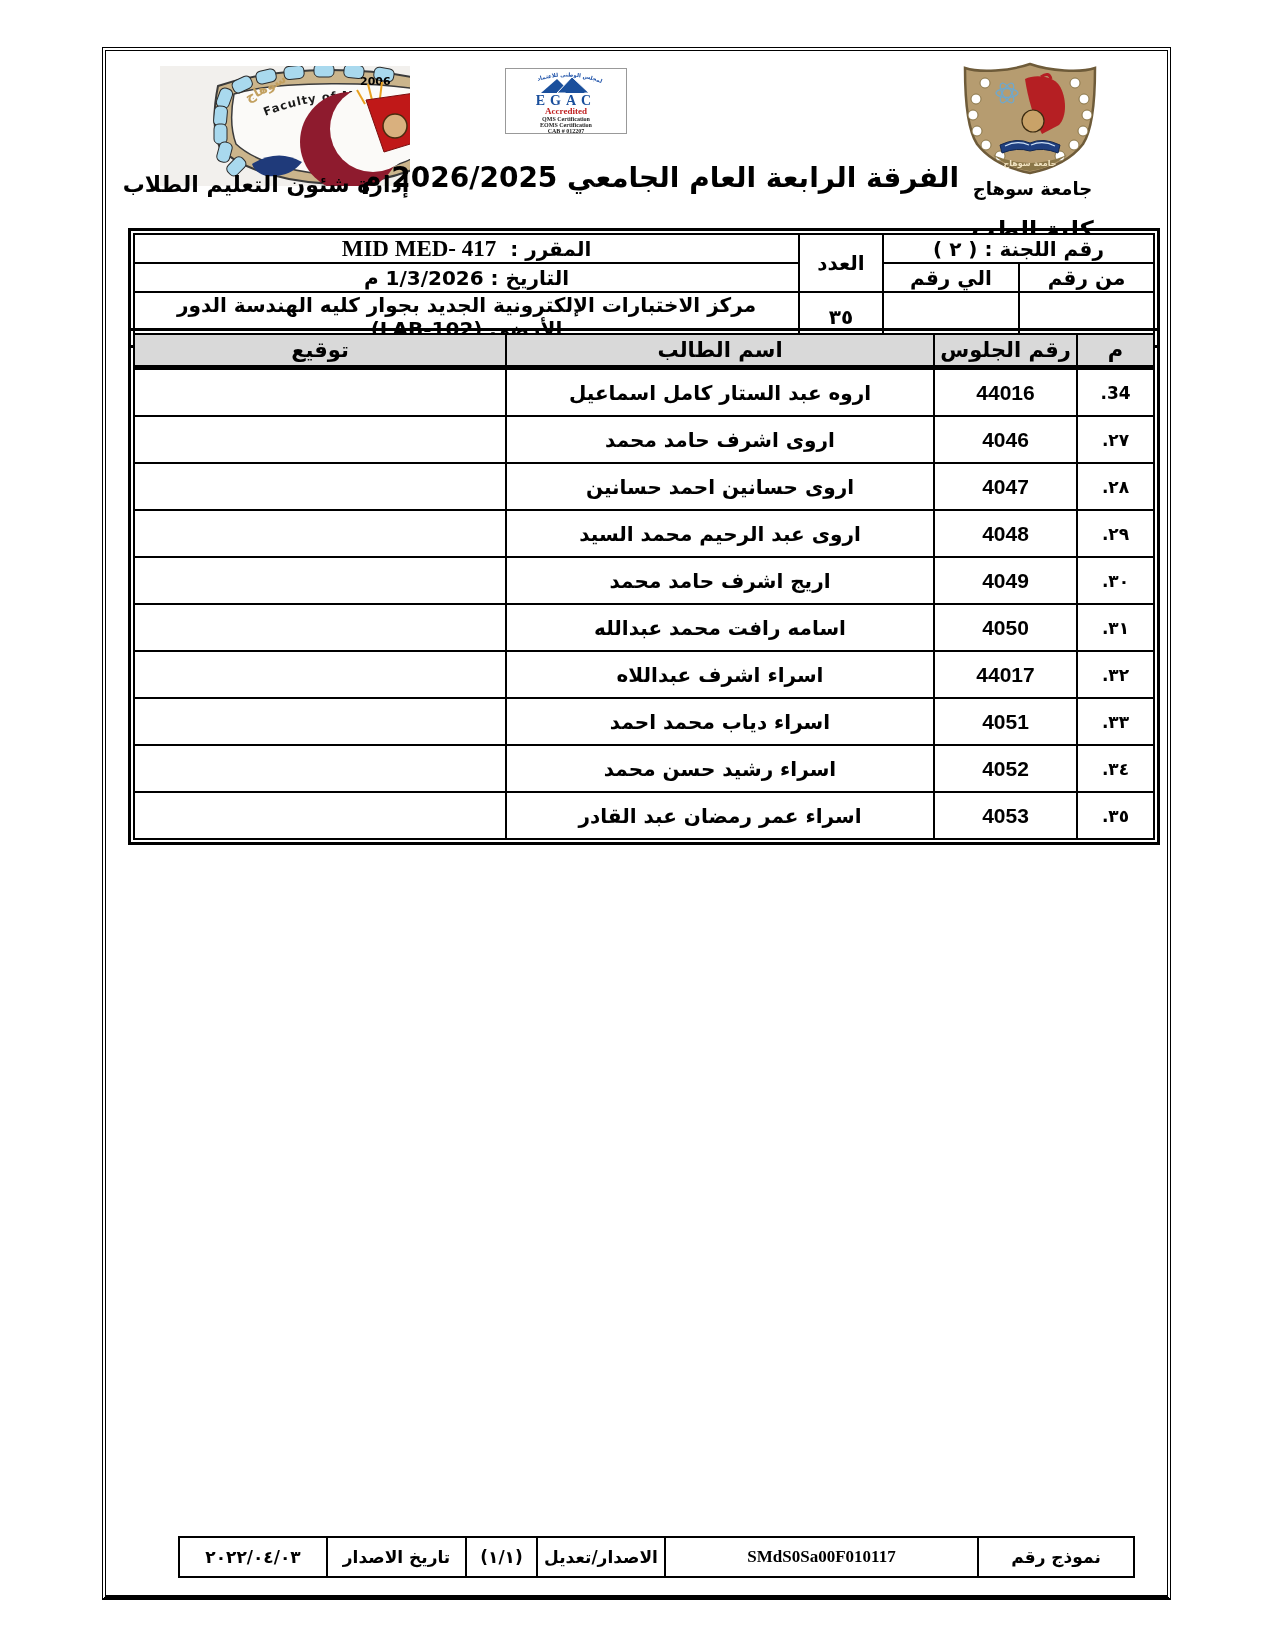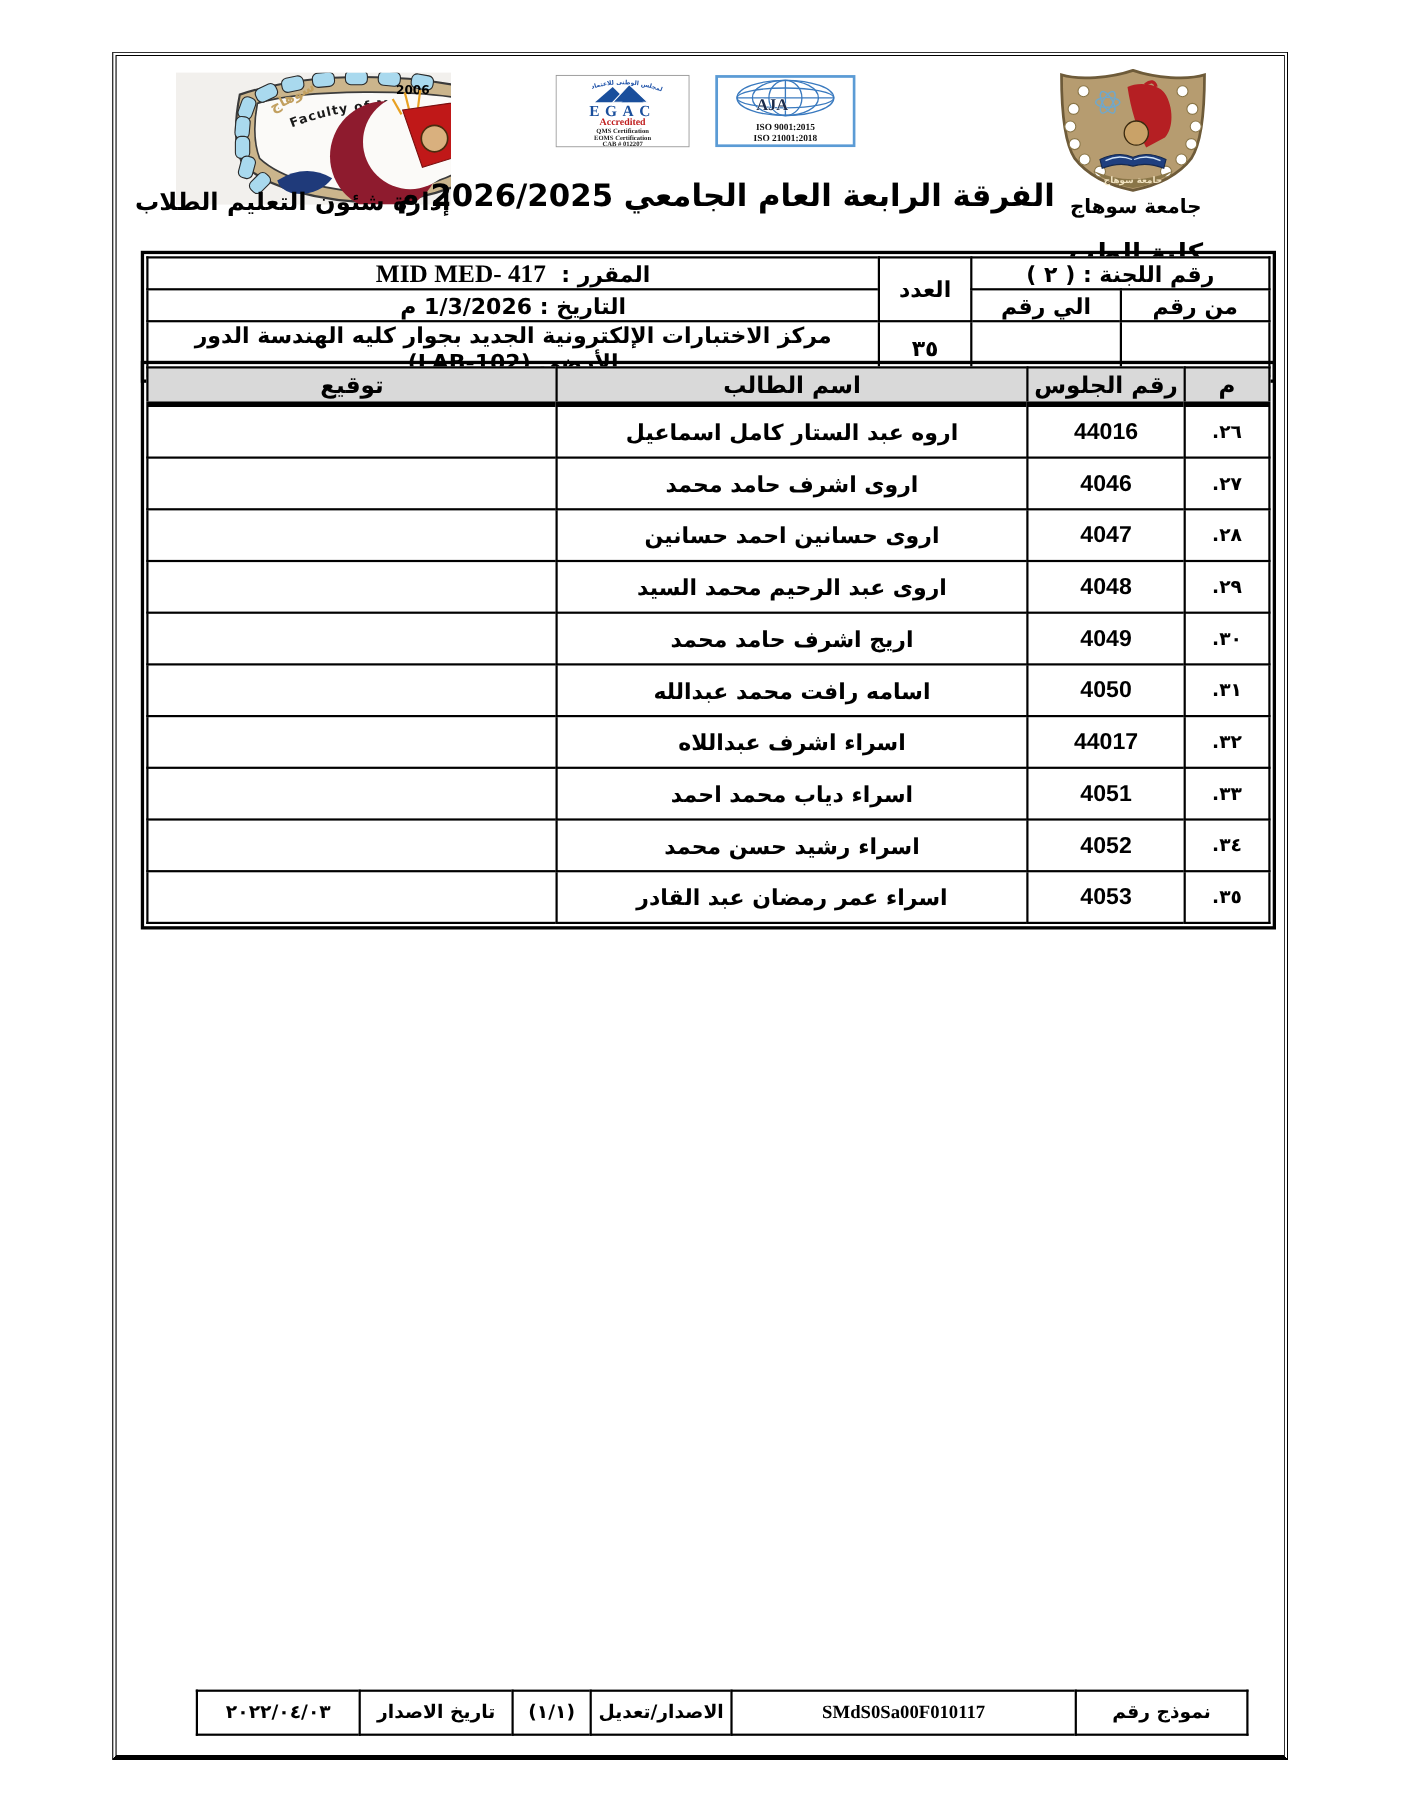--- a/index.html
+++ b/index.html
@@ -110,36 +110,20 @@
         <polygon points="60,25 70,17 80,25" fill="#1a4f9c"></polygon>
       </g>
       <text x="61" y="37" text-anchor="middle" font-family="Liberation Serif,serif" font-size="14" font-weight="bold" letter-spacing="5" fill="#1a4f9c">EGAC</text>
       <text x="61" y="46" text-anchor="middle" font-family="Liberation Serif,serif" font-size="9" font-weight="bold" fill="#c02020">Accredited</text>
       <text x="61" y="53" text-anchor="middle" font-family="Liberation Serif,serif" font-size="6" font-weight="bold" fill="#222">QMS Certification</text>
       <text x="61" y="59" text-anchor="middle" font-family="Liberation Serif,serif" font-size="6" font-weight="bold" fill="#222">EOMS Certification</text>
       <text x="61" y="64.5" text-anchor="middle" font-family="Liberation Serif,serif" font-size="6" font-weight="bold" fill="#222">CAB # 012207</text>
     </svg>
   </div>
 
-  <div class="aja-box">
-    <svg width="128" height="66" viewBox="0 0 128 66">
-      <rect x="1.5" y="1.5" width="125" height="63" fill="#fff" stroke="#5b9bd5" stroke-width="2.5"></rect>
-      <g stroke="#3a7abf" fill="none" stroke-width="1.2">
-        <ellipse cx="64" cy="21" rx="44" ry="16"></ellipse>
-        <ellipse cx="64" cy="21" rx="44" ry="9"></ellipse>
-        <ellipse cx="64" cy="21" rx="30" ry="16"></ellipse>
-        <ellipse cx="64" cy="21" rx="15" ry="16"></ellipse>
-        <line x1="20" y1="21" x2="108" y2="21"></line>
-        <line x1="64" y1="5" x2="64" y2="37"></line>
-      </g>
-      <text x="52" y="32" text-anchor="middle" font-family="Liberation Serif,serif" font-size="15" font-weight="bold" fill="#1a2a4a" stroke="#fff" stroke-width="0.6" paint-order="stroke">AJA</text>
-      <text x="64" y="50" text-anchor="middle" font-family="Liberation Serif,serif" font-size="8.5" font-weight="bold" fill="#111">ISO 9001:2015</text>
-      <text x="64" y="60" text-anchor="middle" font-family="Liberation Serif,serif" font-size="8.5" font-weight="bold" fill="#111">ISO 21001:2018</text>
-    </svg>
-  </div>
 
   <div class="sohag-logo-box">
     <svg width="150" height="120" viewBox="0 0 150 118">
       <path d="M75,5 C95,12 125,14 140,9 C140,40 138,70 128,85 C115,102 95,110 75,114 C55,110 35,102 22,85 C12,70 10,40 10,9 C25,14 55,12 75,5 Z" fill="#b69c70" stroke="#6e5b39" stroke-width="2.5"></path>
       <g fill="#fff" stroke="#8a7648" stroke-width="1">
         <circle cx="30" cy="24" r="5"></circle>
           <circle cx="21" cy="40" r="5"></circle>
           <circle cx="18" cy="56" r="5"></circle>
         <circle cx="22" cy="72" r="5"></circle>
           <circle cx="31" cy="86" r="5"></circle>
@@ -208,21 +192,21 @@
     <thead>
       <tr>
         <th>م</th>
         <th>رقم الجلوس</th>
         <th>اسم الطالب</th>
         <th>توقيع</th>
       </tr>
     </thead>
     <tbody>
         <tr>
-          <td class="col-index-c">٢٦.</td>
+          <td class="col-index-c">34.</td>
           <td class="col-seat-c">44016</td>
           <td class="col-name-c">اروه عبد الستار كامل اسماعيل</td>
           <td class="col-sign-c"></td>
         </tr>
         <tr>
           <td class="col-index-c">٢٧.</td>
           <td class="col-seat-c">4046</td>
           <td class="col-name-c">اروى اشرف حامد محمد</td>
           <td class="col-sign-c"></td>
         </tr>

